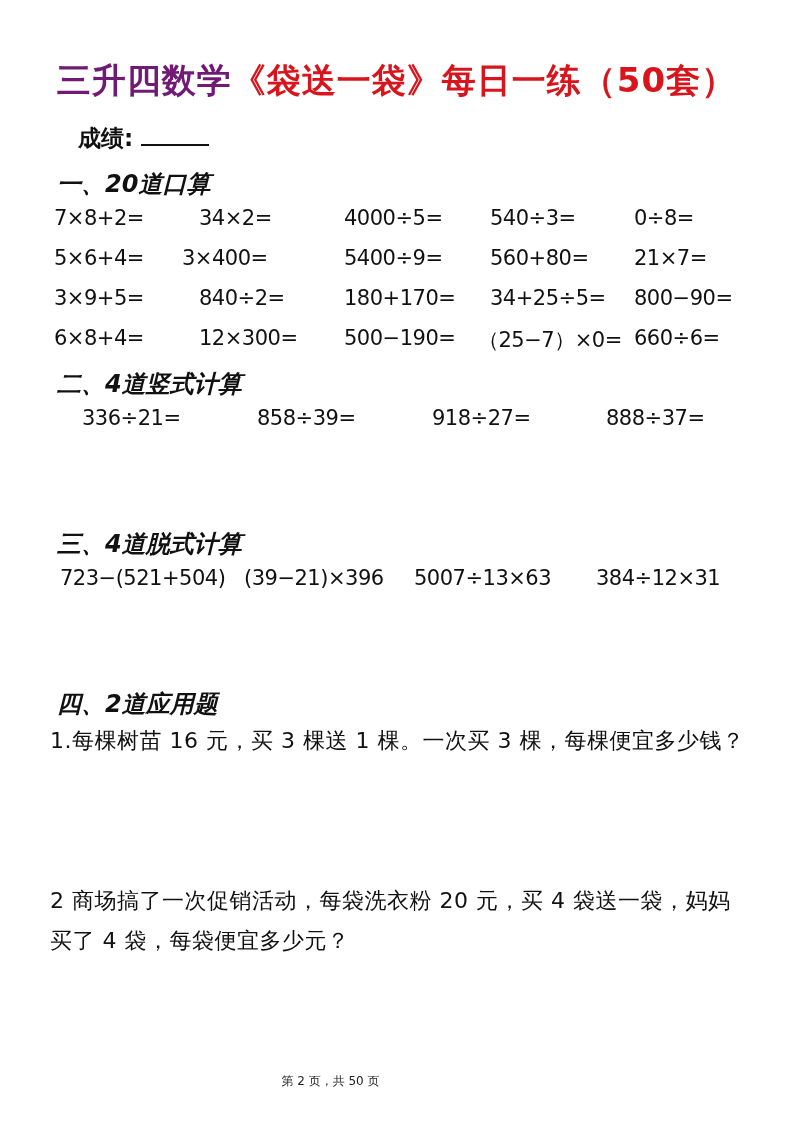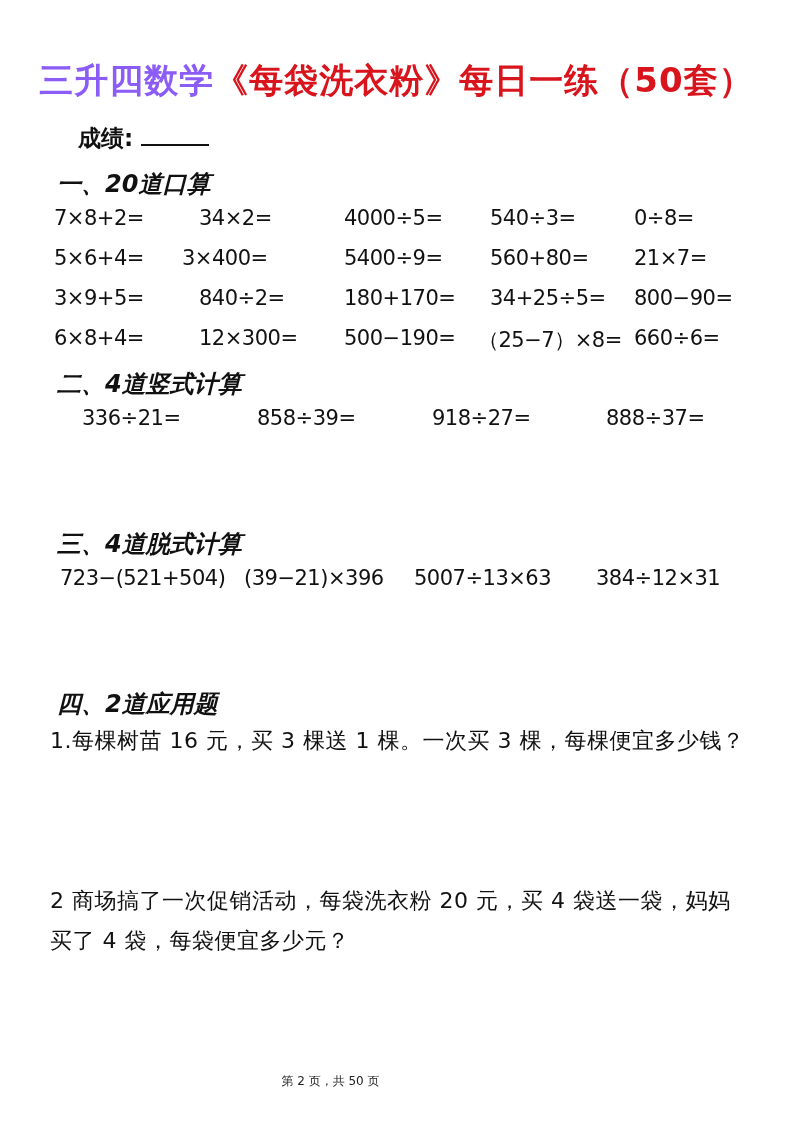--- a/index.html
+++ b/index.html
@@ -1,38 +1,38 @@
 <!DOCTYPE html>
 <html><head>
   <meta charset="utf-8">
   <style>
     html, body { margin: 0; padding: 0; background: #ffffff; }
     body { width: 793px; height: 1122px; position: relative; overflow: hidden;
            font-family: "DejaVu Sans", "Liberation Sans", sans-serif; color: #111; }
     .title { position: absolute; left: 0; top: 58px; width: 793px; text-align: center;
              font-size: 34px; font-weight: bold; letter-spacing: 1px; white-space: nowrap; }
-    .title .black { color: #8b5cf6; }
+    .title .black { color: #701a75; }
     .title .red { color: #d8141c; }
     .info-row { position: absolute; top: 122px; left: 78px; font-size: 23px; font-weight: bold;
                 display: flex; gap: 0; white-space: nowrap; }
     .info-item { display: inline-flex; align-items: baseline; margin-right: 16px; }
     .info-item .blank { display: inline-block; width: 68px; border-bottom: 2px solid #111;
                         margin-left: 8px; height: 22px; }
     .section-heading { position: absolute; left: 57px; font-size: 24px; font-weight: bold; white-space: nowrap; font-style: italic; }
     .row { position: absolute; left: 54px; font-size: 21px; white-space: nowrap; height: 30px; }
     .cell { position: absolute; top: 0; white-space: nowrap; letter-spacing: -0.5px; }
     .question { position: absolute; left: 50px; font-size: 22px; white-space: nowrap; letter-spacing: 0.5px; }
     .footer { position: absolute; left: 0; width: 661px; top: 1073px; text-align: center;
               font-size: 12px; color: #222; }
   </style>
 </head>
 <body>
 
 <div class="title">
-  <span class="black">三升四数学</span><span class="red">《每袋洗衣粉》每日一练（50套）</span>
+  <span class="black">三升四数学</span><span class="red">《袋送一袋》每日一练（50套）</span>
 </div>
 
 <div class="info-row">
   <div class="info-item">
     <span>成绩:</span>
     <span class="blank"></span>
   </div>
 </div>
 
 <div class="section-heading" style="top:168px;">一、20道口算</div>
@@ -55,21 +55,21 @@
   <span class="cell" style="left:0px;">3×9+5=</span>
   <span class="cell" style="left:145px;">840÷2=</span>
   <span class="cell" style="left:290px;">180+170=</span>
   <span class="cell" style="left:436px;">34+25÷5=</span>
   <span class="cell" style="left:580px;">800−90=</span>
 </div>
 <div class="row" style="top:326px;">
   <span class="cell" style="left:0px;">6×8+4=</span>
   <span class="cell" style="left:145px;">12×300=</span>
   <span class="cell" style="left:290px;">500−190=</span>
-  <span class="cell" style="left:424px;">（25−7）×8=</span>
+  <span class="cell" style="left:424px;">（25−7）×0=</span>
   <span class="cell" style="left:580px;">660÷6=</span>
 </div>
 
 <div class="section-heading" style="top:368px;">二、4道竖式计算</div>
 <div class="row" style="top:406px; left:82px;">
   <span class="cell" style="left:0px;">336÷21=</span>
   <span class="cell" style="left:175px;">858÷39=</span>
   <span class="cell" style="left:350px;">918÷27=</span>
   <span class="cell" style="left:524px;">888÷37=</span>
 </div>

